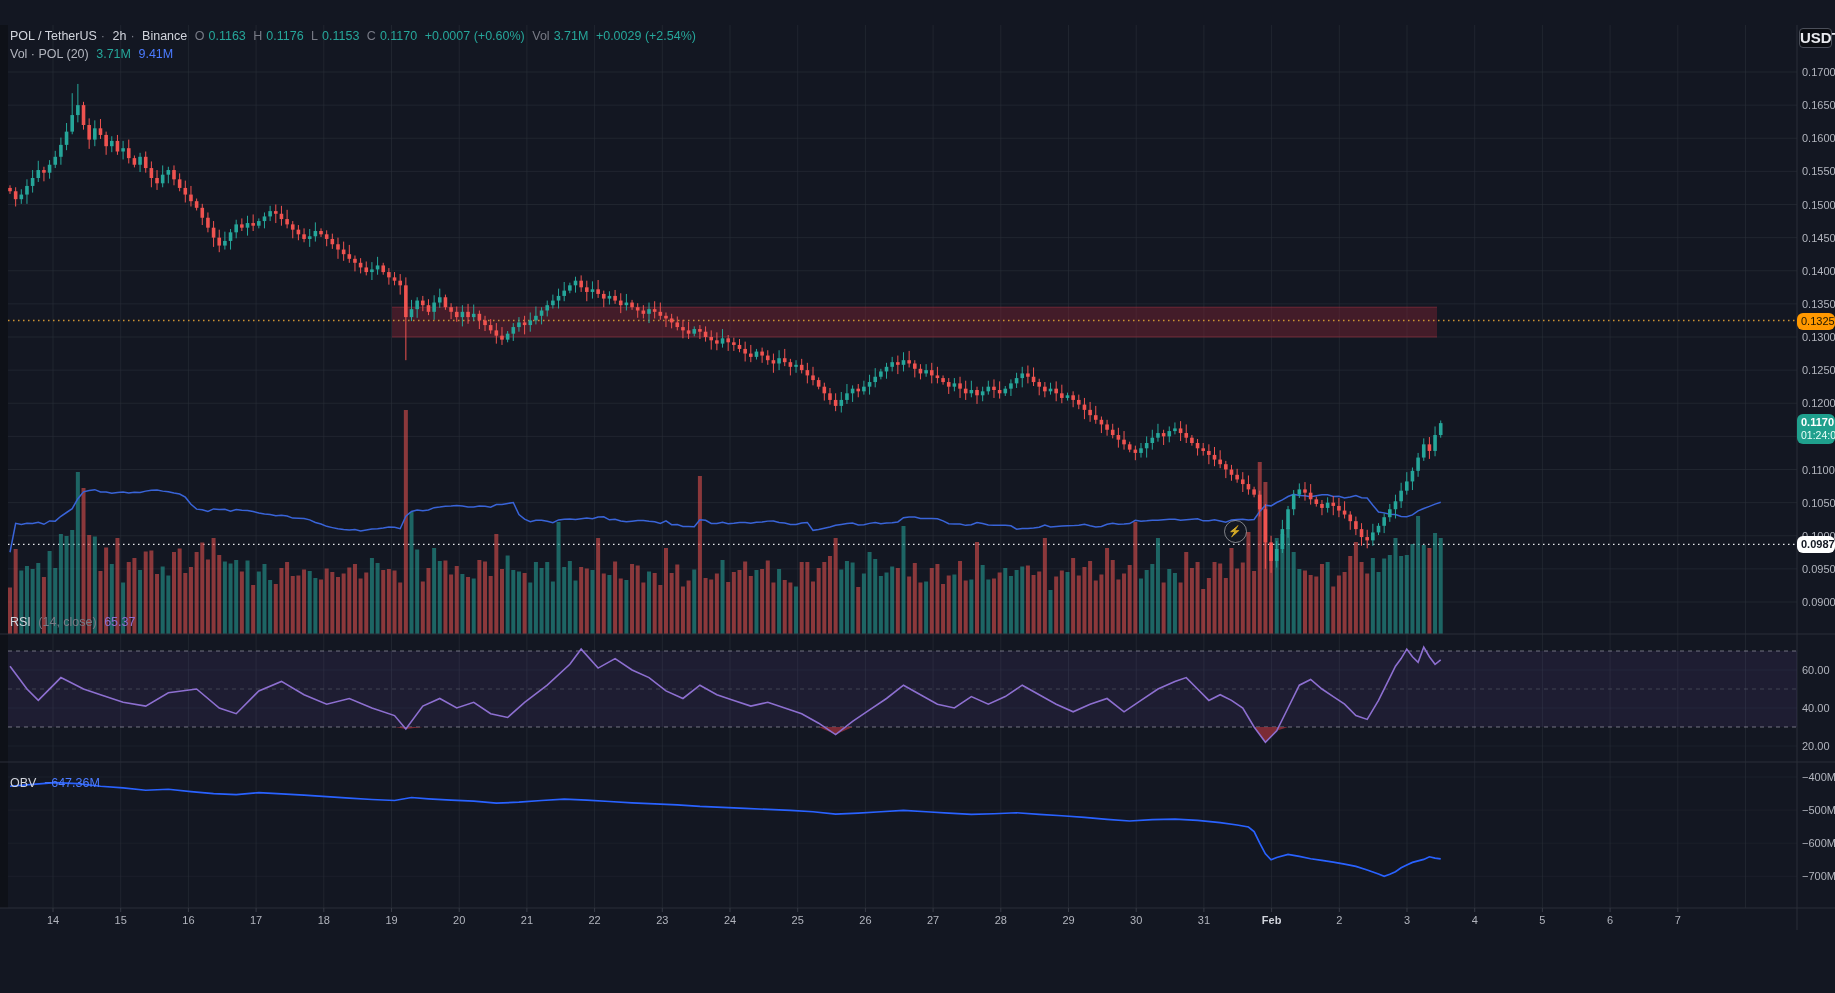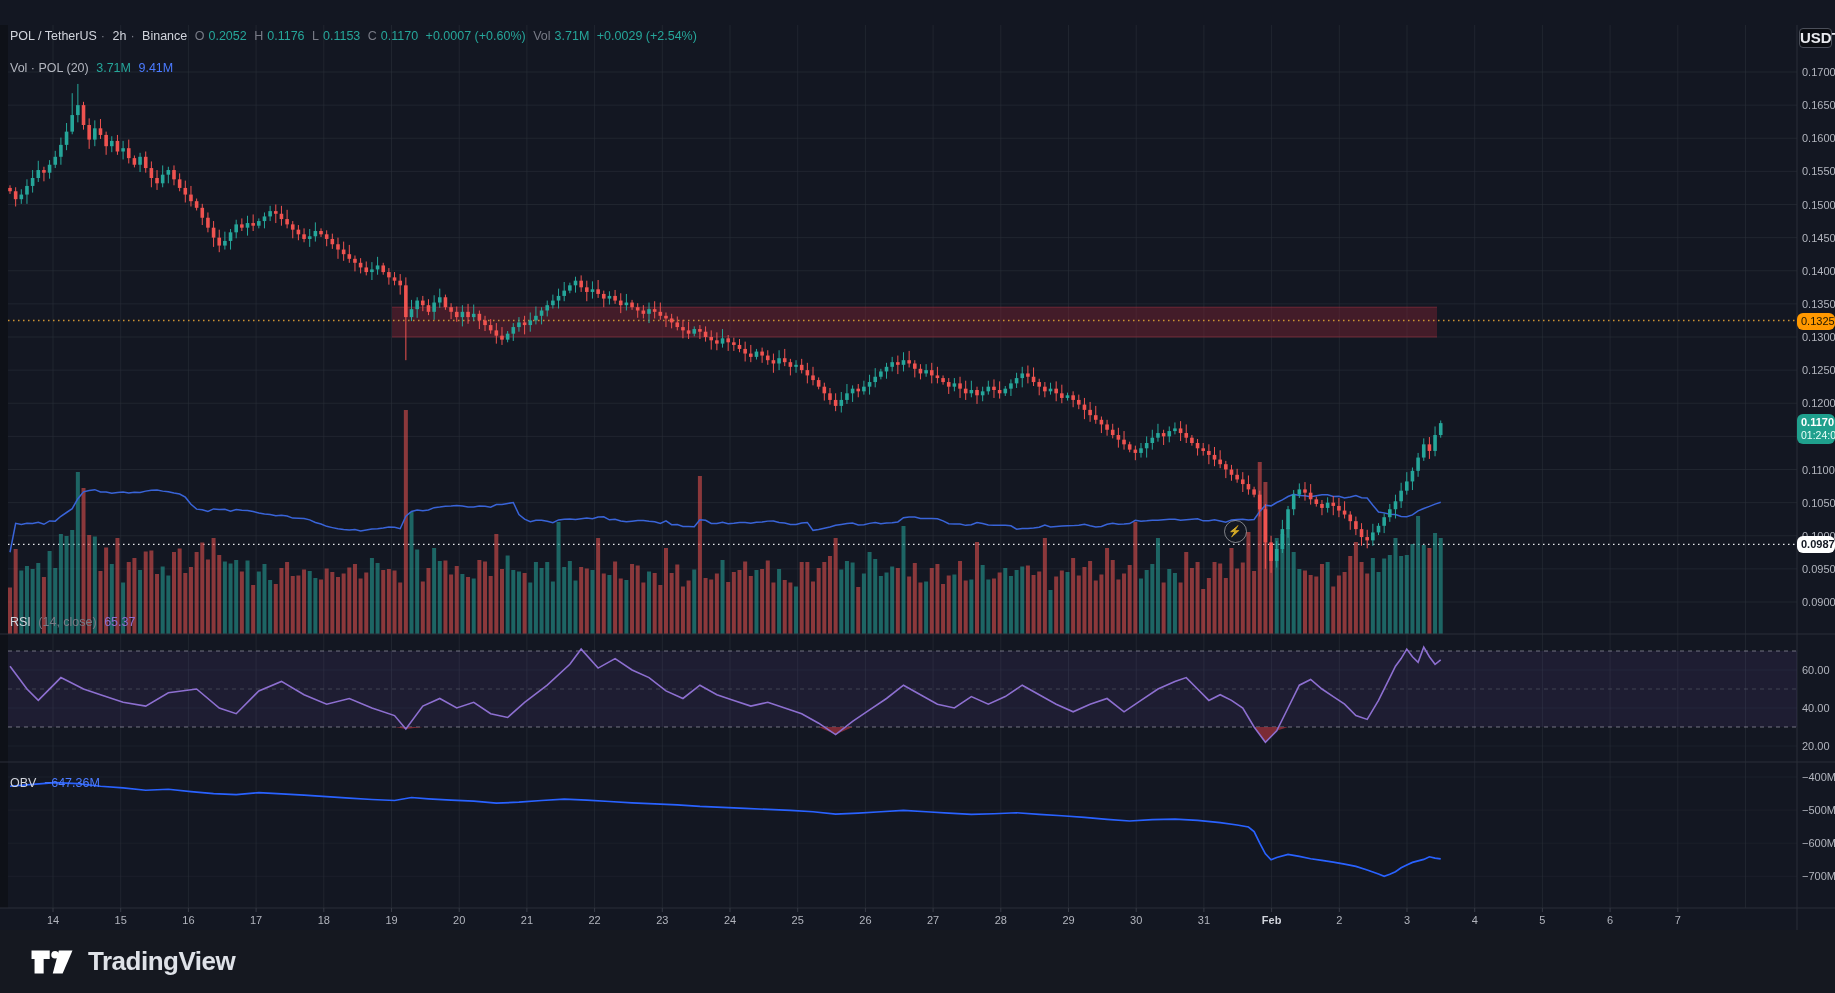--- a/index.html
+++ b/index.html
@@ -954,30 +954,30 @@
         <text x="1610.1000000000001" y="924" fill="#b2b5be" font-size="11" text-anchor="middle" font-family="Liberation Sans, sans-serif" font-weight="400">6</text>
         <line x1="1677.8000000000002" y1="908" x2="1677.8000000000002" y2="912" stroke="#363a45" stroke-width="1"></line>
         <text x="1677.8000000000002" y="924" fill="#b2b5be" font-size="11" text-anchor="middle" font-family="Liberation Sans, sans-serif" font-weight="400">7</text>
       </g>
     </svg>
 
   <div class="legend" style="top:29px;">
     <span>POL / TetherUS</span><span class="l-dim">·</span>
     <span>2h</span><span class="l-dim">·</span>
     <span>Binance</span>
-    <span class="l-lbl">O</span><span class="l-up">0.2052</span>
+    <span class="l-lbl">O</span><span class="l-up">0.1163</span>
     <span class="l-lbl">H</span><span class="l-up">0.1176</span>
     <span class="l-lbl">L</span><span class="l-up">0.1153</span>
     <span class="l-lbl">C</span><span class="l-up">0.1170</span>
     <span class="l-up">+0.0007 (+0.60%)</span>
     <span class="l-lbl">Vol</span><span class="l-up">3.71M</span>
     <span class="l-up">+0.0029 (+2.54%)</span>
   </div>
 
-  <div class="legend" style="top:61px;color:#b2b5be;">
+  <div class="legend" style="top:47px;color:#b2b5be;">
     <span>Vol · POL (20)</span>
     <span class="l-up">3.71M</span>
     <span class="l-blue">9.41M</span>
   </div>
 
   <div class="legend" style="top:615px;">
     <span>RSI</span>
     <span class="l-dim">(14, close)</span>
     <span class="l-purp">65.37</span>
   </div>
@@ -994,24 +994,14 @@
     <div>0.1170</div>
     <div class="cd">01:24:04</div>
   </div>
   <div class="plabel support">0.0987</div>
 
   <div class="refresh">⚡</div>
 
   <div class="axis-hot" style="left:1797px;top:25px;width:38px;height:883px;"></div>
   <div class="axis-hot" style="left:0;top:908px;width:1835px;height:22px;"></div>
 
-  <div class="branding">
-    <svg class="logo" width="44" height="36" viewBox="0 0 58 40">
-      <g fill="#ffffff">
-        <path d="M2 5 h24 v11 h-8 v19 h-12 v-19 h-4 z"></path>
-        <circle cx="33" cy="10.5" r="5"></circle>
-        <path d="M38 5 h18 l-13 30 h-13 z"></path>
-      </g>
-    </svg>
-    <span class="wordmark">TradingView</span>
-  </div>
 
 </div>
 
 </body></html>

